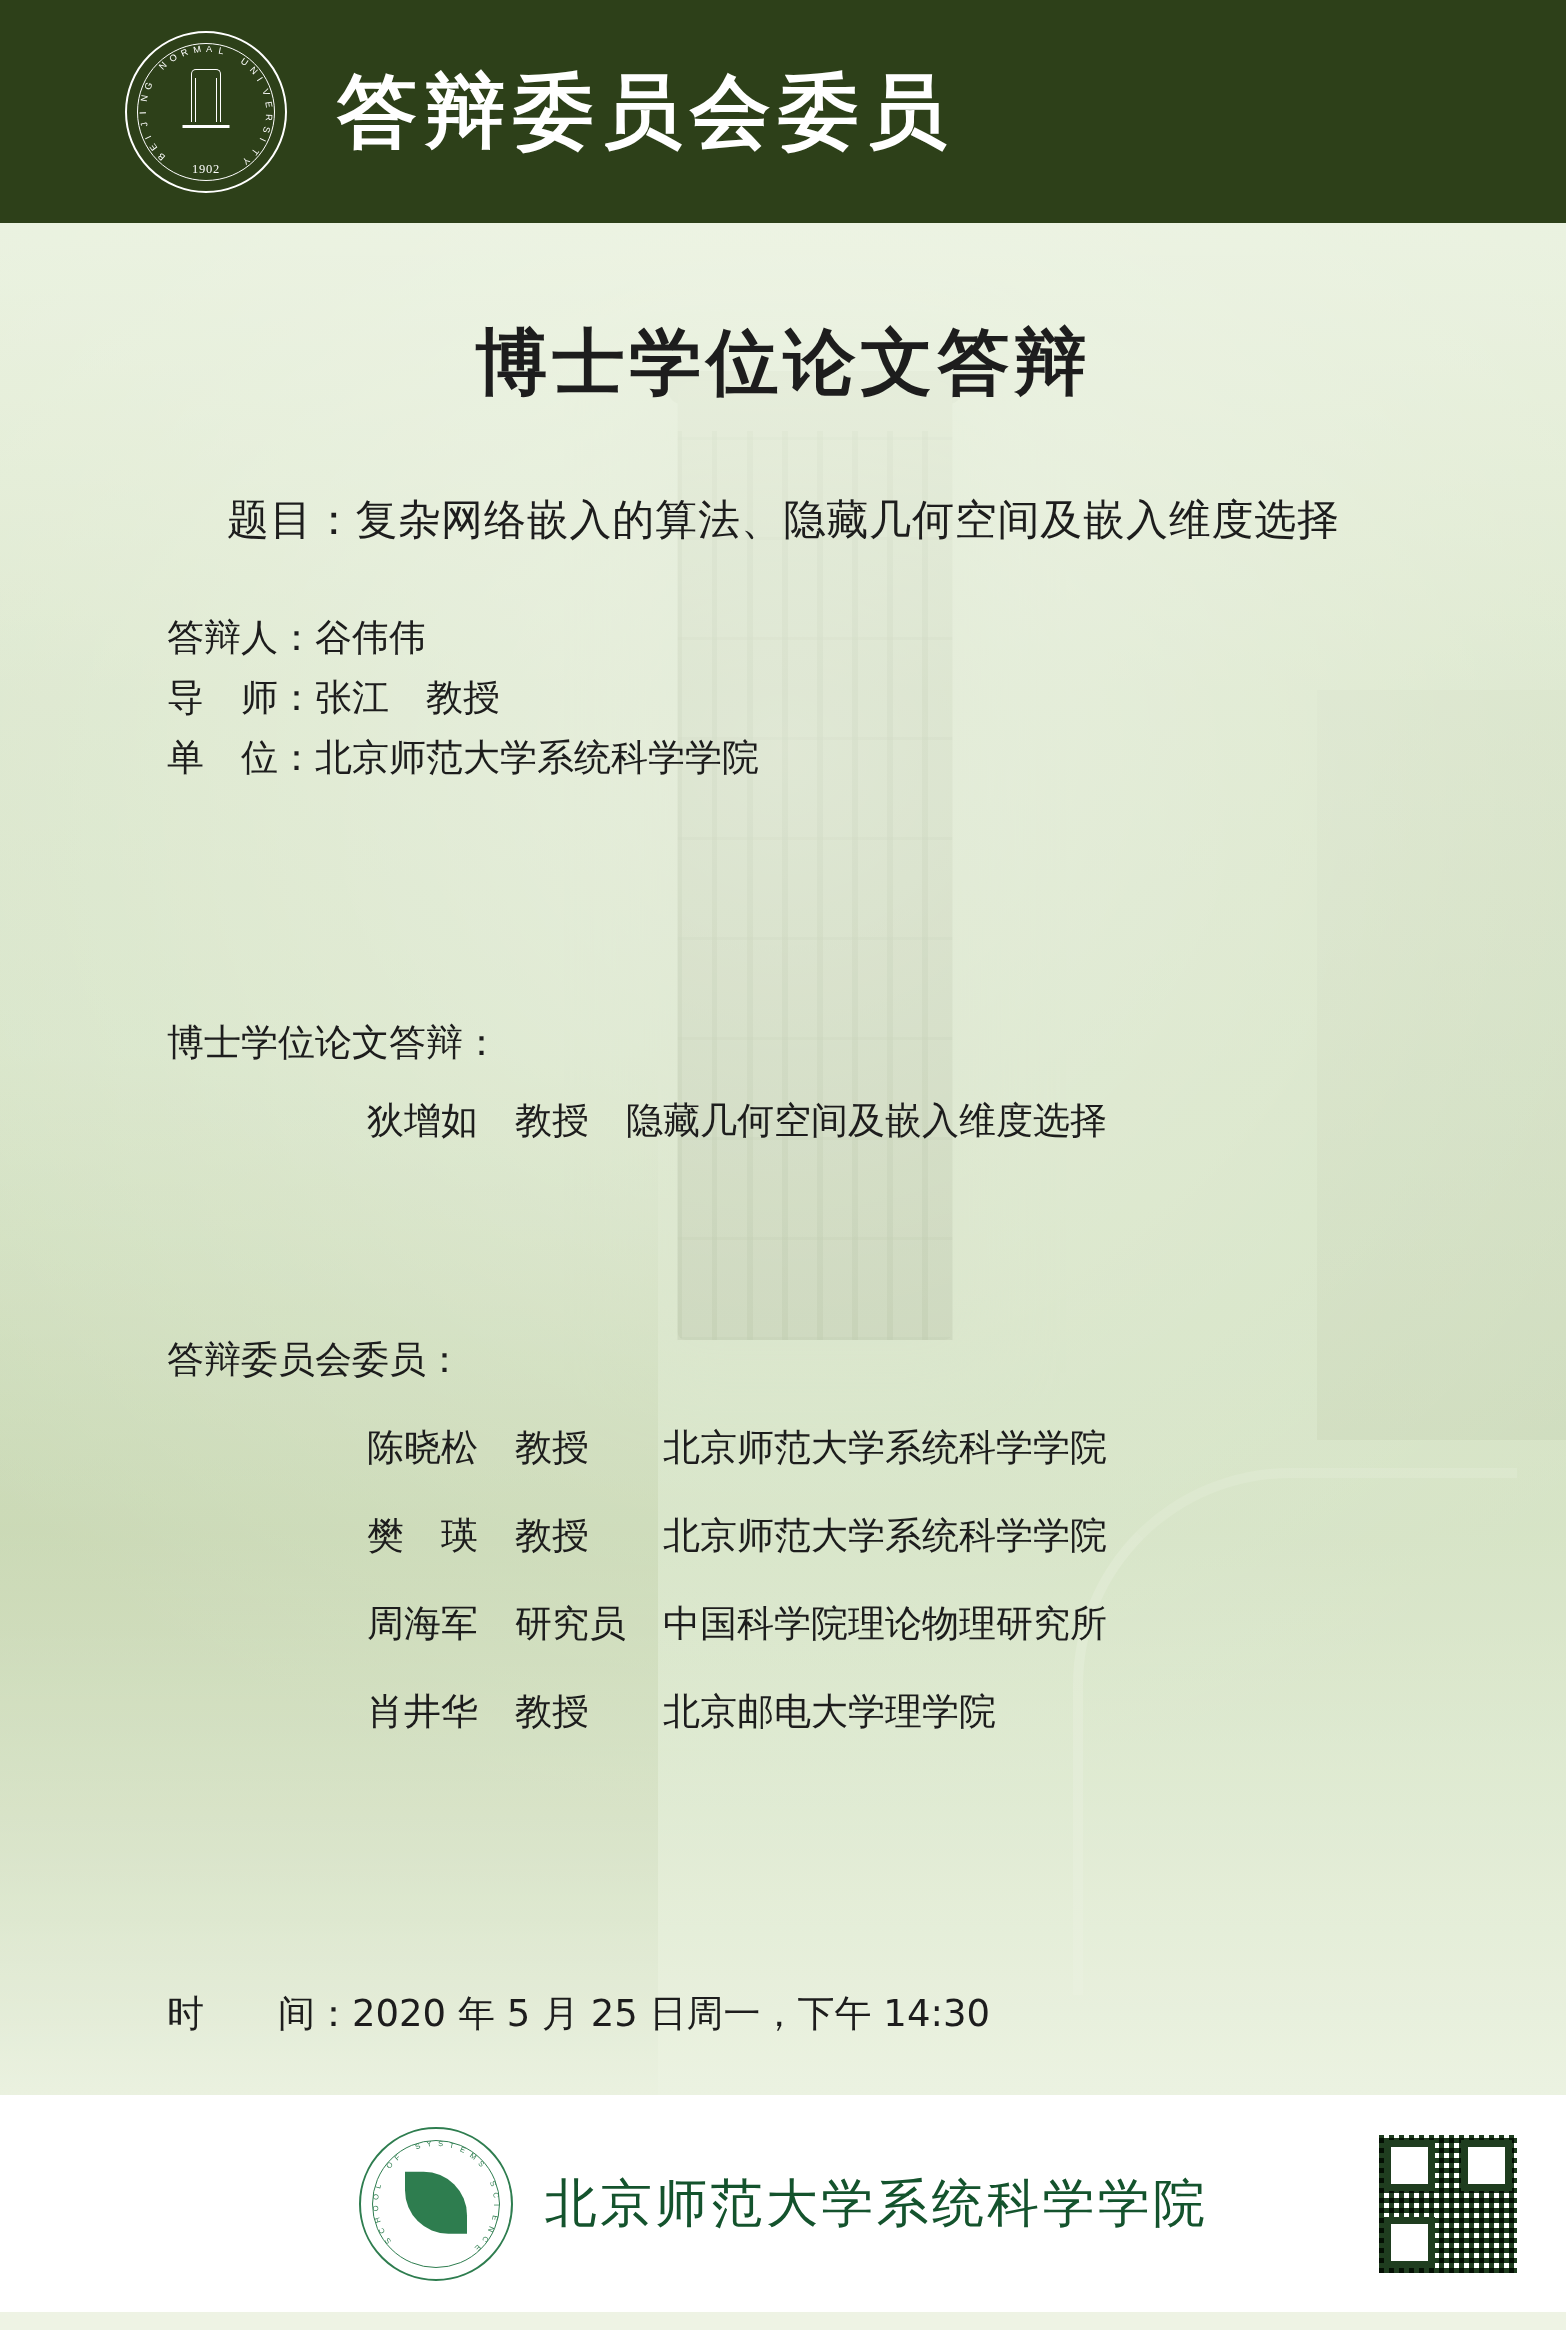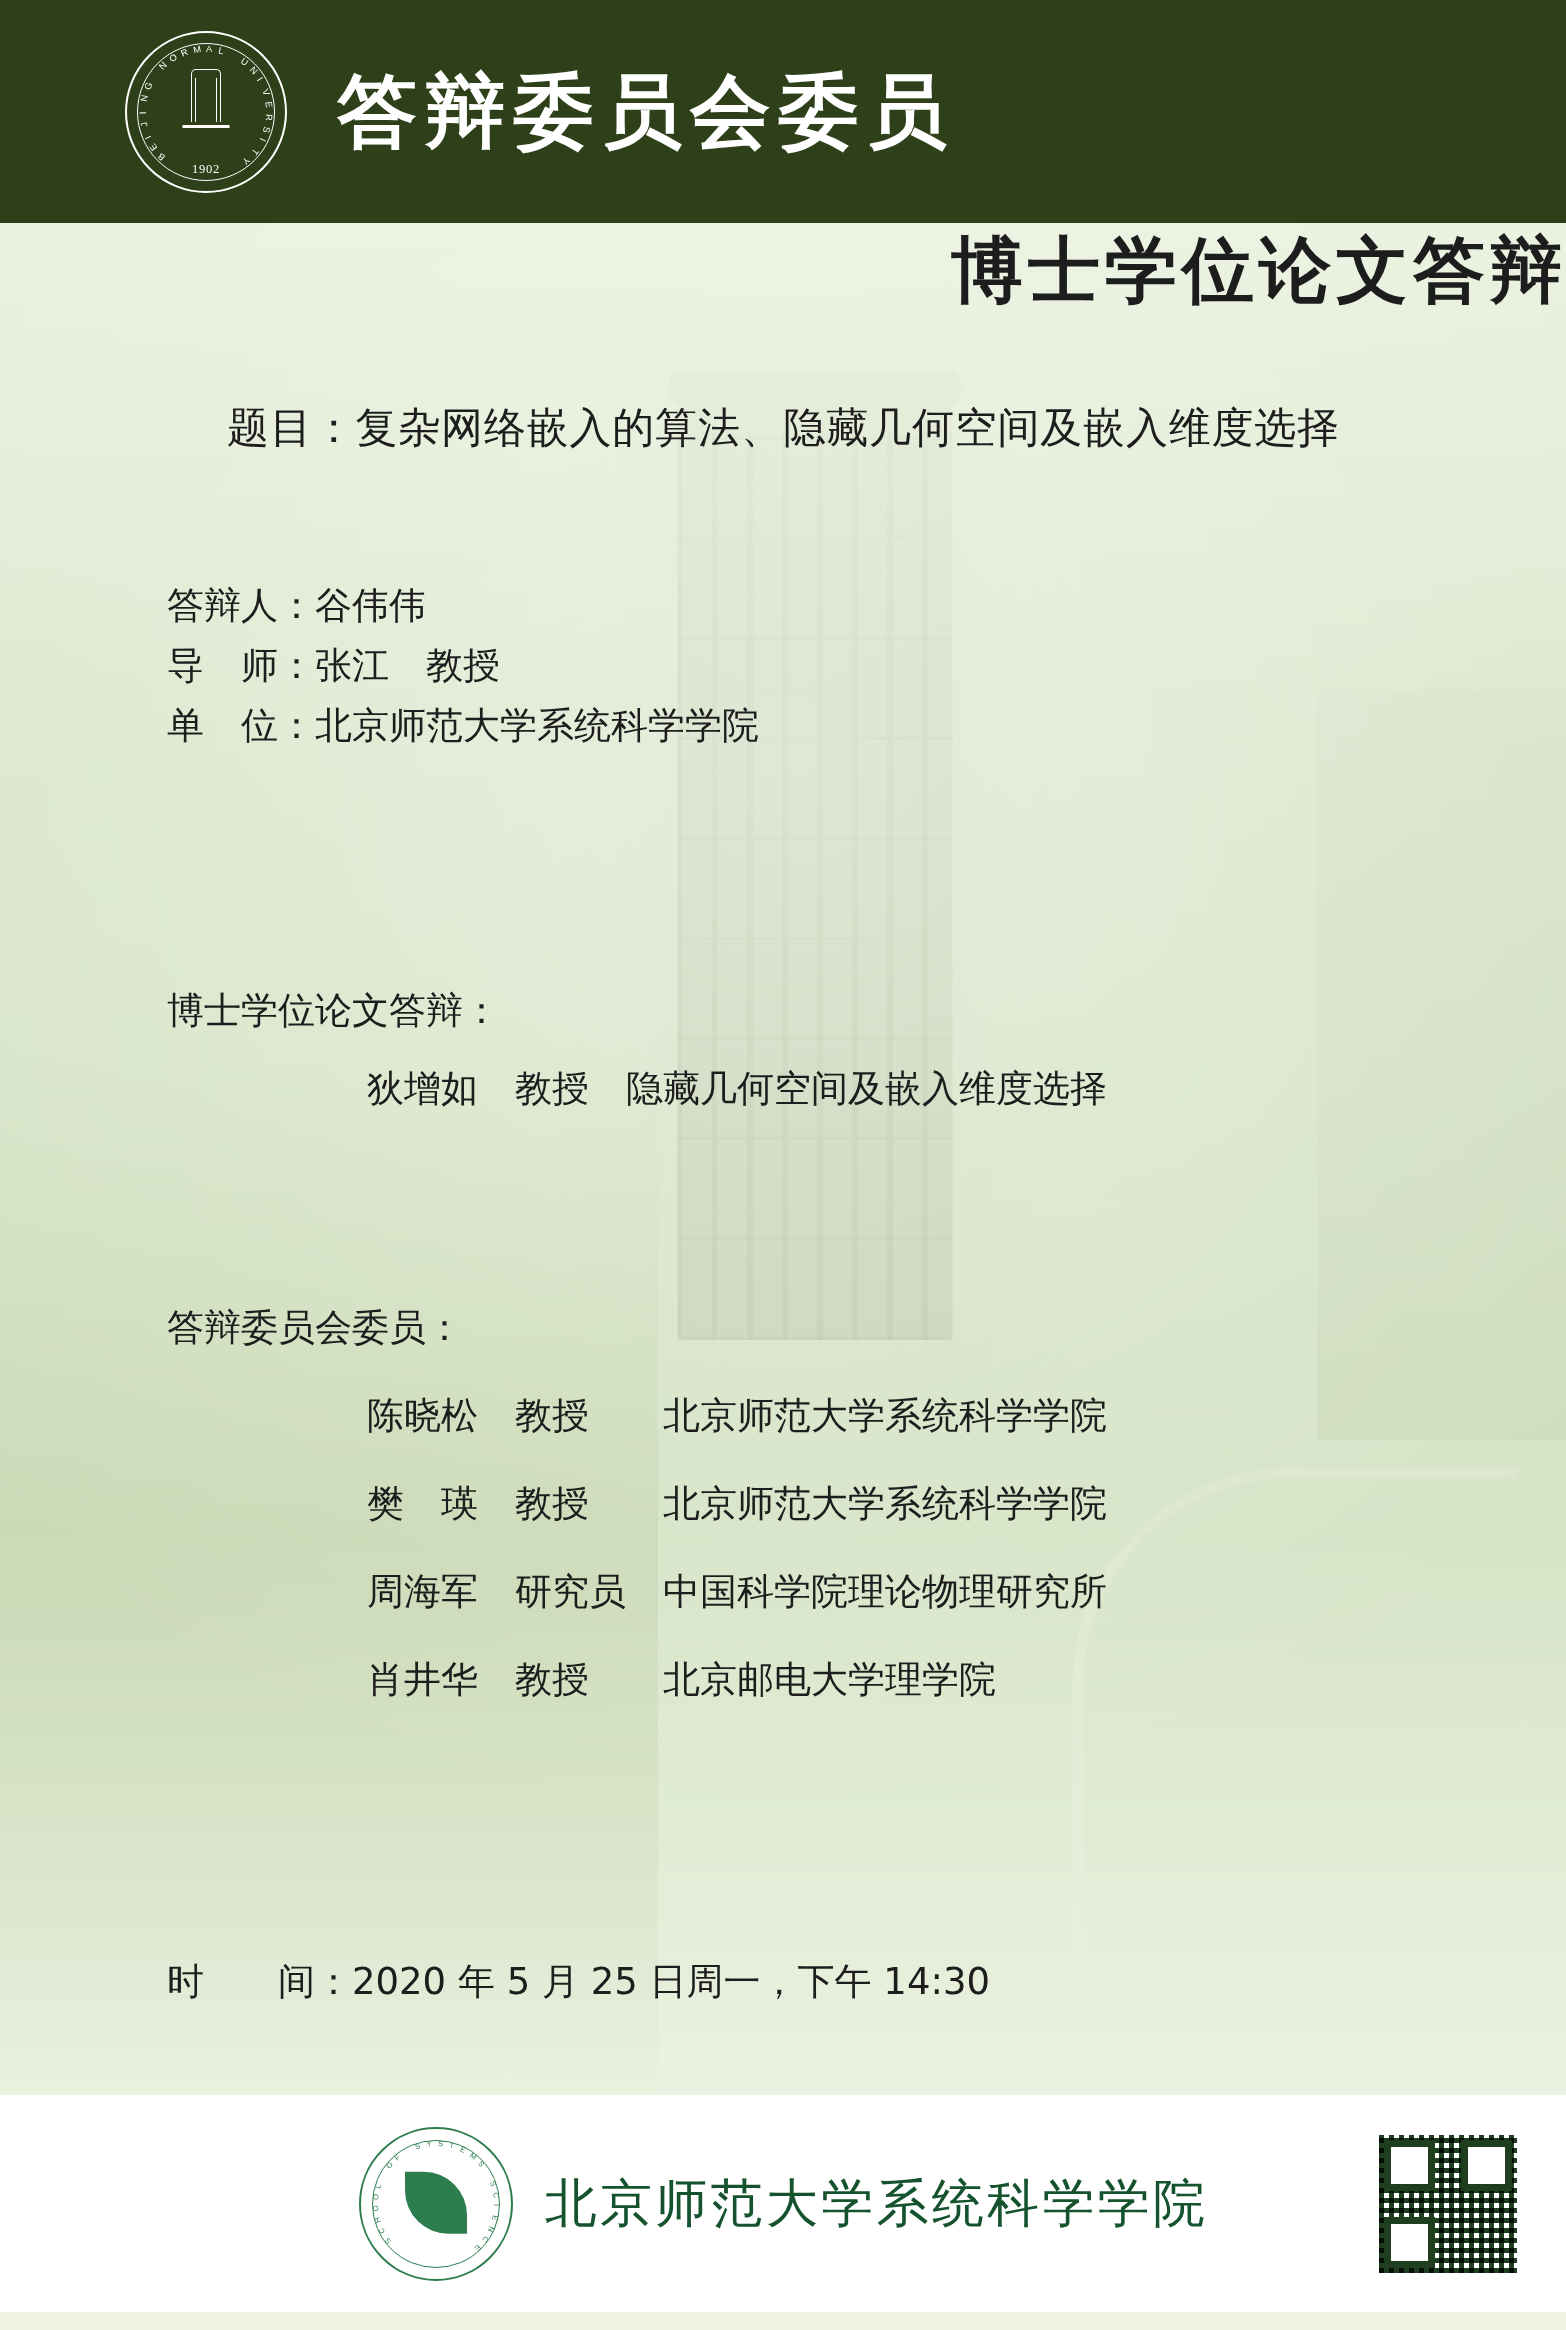--- a/index.html
+++ b/index.html
@@ -215,41 +215,42 @@
   }
 
   .content {
     position: relative;
     z-index: 2;
     color: #1d1d1d;
     padding: 0 0 0 0;
   }
 
   .doc-title {
-    text-align: right;
+    text-align: center;
     font-size: 72px;
     font-weight: bold;
     letter-spacing: 5px;
+    padding-top: 92px;
     font-family: "DejaVu Sans", "Liberation Sans", sans-serif;
   }
   .thesis-title {
     text-align: center;
     font-size: 42px;
     margin-top: 81px;
     letter-spacing: 0.8px;
     font-family: "DejaVu Sans", "Liberation Sans", sans-serif;
   }
 
   .block {
     margin-left: 167px;
     font-size: 37px;
     line-height: 1.62;
     font-family: "DejaVu Sans", "Liberation Sans", sans-serif;
   }
-  .presenter-block { margin-top: 120px; }
+  .presenter-block { margin-top: 60px; }
   .row { white-space: pre; }
 
   .chair-block { margin-top: 225px; }
   .chair-head { font-size: 37px; }
   .chair-member {
     margin-left: 200px;
     margin-top: 18.3px;
     white-space: pre;
     font-size: 37px;
   }

